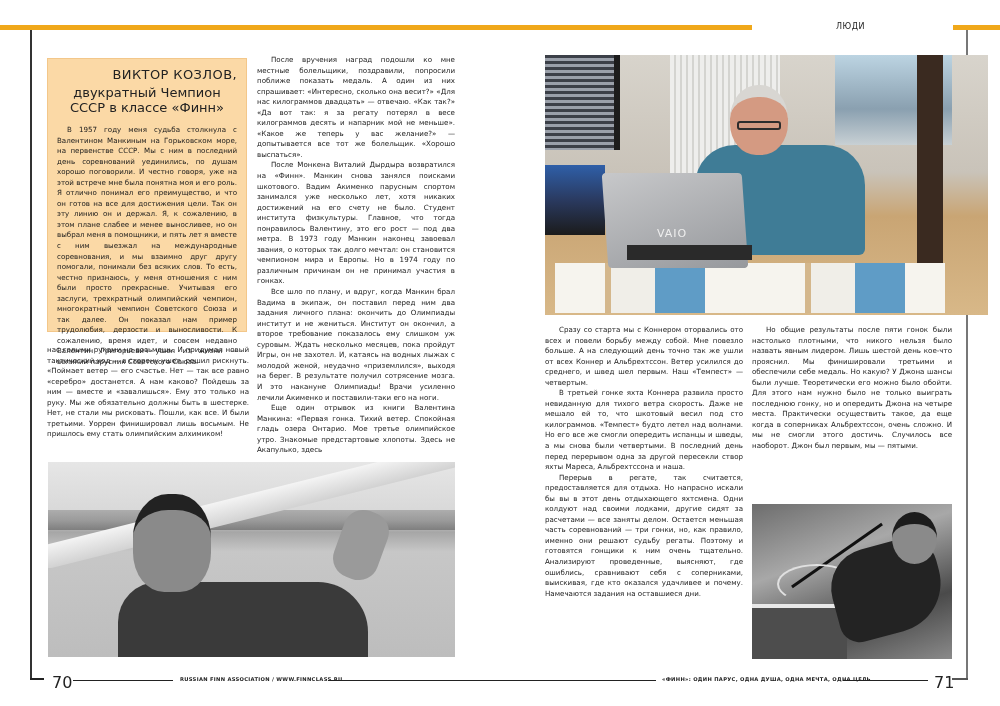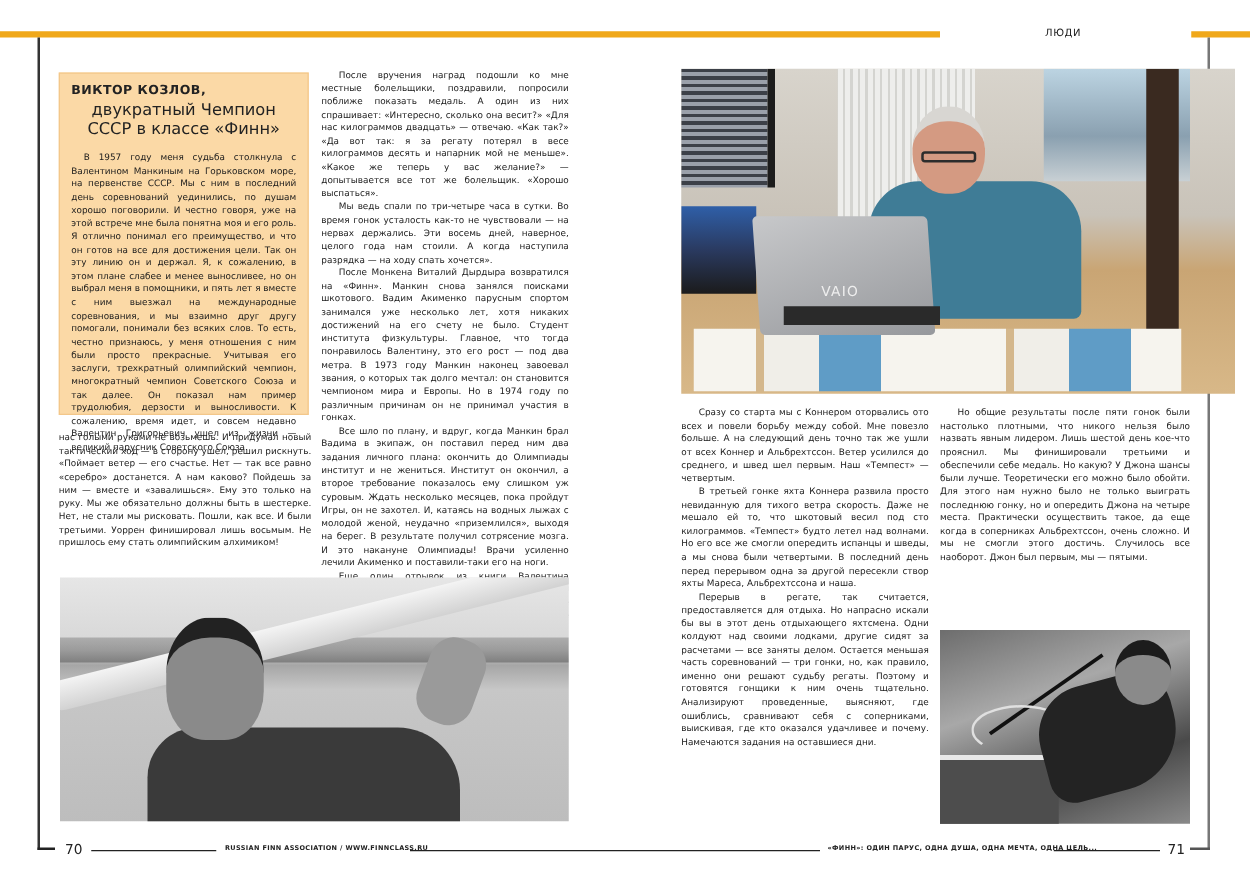--- a/index.html
+++ b/index.html
@@ -10,21 +10,21 @@
   .section-label { position: absolute; top: 22px; left: 836px; font-size: 8px; letter-spacing: 0.5px; color: #222; }
 
   .frame-line-v { position: absolute; width: 2px; background: #333; }
   .frame-line-h { position: absolute; height: 2px; background: #222; }
 
   .text-col { position: absolute; font-size: 7.1px; line-height: 10.55px; text-align: justify; color: #1a1a1a; }
   .text-col p { text-indent: 14px; }
   .text-col p.noindent { text-indent: 0; }
 
   .sidebar-box { position: absolute; left: 47px; top: 58px; width: 200px; height: 274px; background: #fbd9a6; border: 1px solid #f3c78a; padding: 8px 9px; }
-  .sidebar-name { text-align: left; font-size: 10px; font-weight: bold; letter-spacing: 0.4px; color: #222; }
+  .sidebar-name { text-align: right; font-size: 13px; font-weight: normal; letter-spacing: 0.4px; color: #222; }
   .sidebar-title { text-align: center; font-size: 13px; color: #222; margin-top: 3px; margin-bottom: 10px; }
   .sidebar-body { font-size: 7.1px; line-height: 10.55px; text-align: justify; text-indent: 10px; color: #1a1a1a; }
 
   .photo { position: absolute; overflow: hidden; }
   .photo-desk { left: 545px; top: 55px; width: 443px; height: 260px;
     background: linear-gradient(180deg, #d8d4cc 0%, #c9c3b9 45%, #c9a574 62%, #d8b888 100%); }
   .photo-desk .window { position: absolute; left: 0; top: 0; width: 75px; height: 95px;
     background: repeating-linear-gradient(180deg, #3c4048 0 3px, #9aa0aa 3px 6px); border-right: 6px solid #1c1c1c; }
   .photo-desk .blinds { position: absolute; left: 125px; top: 0; width: 110px; height: 120px;
     background: repeating-linear-gradient(90deg, #eeeeec 0 4px, #d4d4d0 4px 6px); }
@@ -52,21 +52,21 @@
   .photo-kozlov .hand { position: absolute; left: 290px; top: 48px; width: 46px; height: 70px; background: #9a9a9a; border-radius: 20px; transform: rotate(20deg); }
 
   .photo-sailor { left: 752px; top: 504px; width: 200px; height: 155px;
     background: linear-gradient(160deg, #6d6d6d 0%, #a8a8a8 35%, #4a4a4a 70%, #8a8a8a 100%); }
   .photo-sailor .hull { position: absolute; left: 0; top: 100px; width: 95px; height: 60px; background: #4d4d4d; border-top: 4px solid #e8e8e8; }
   .photo-sailor .man { position: absolute; left: 80px; top: 40px; width: 110px; height: 90px; background: #232323; border-radius: 40px 30px 50px 20px; transform: rotate(-15deg); }
   .photo-sailor .head { position: absolute; left: 140px; top: 8px; width: 45px; height: 52px; background: #8a8a8a; border-radius: 50%; border-top: 12px solid #1c1c1c; }
   .photo-sailor .rope { position: absolute; left: 25px; top: 60px; width: 80px; height: 40px; border: 2px solid #e0e0e0; border-radius: 50%; border-bottom-color: transparent; }
   .photo-sailor .tiller { position: absolute; left: 30px; top: 50px; width: 110px; height: 3px; background: #111; transform: rotate(-35deg); }
 
-  .footer-num { position: absolute; top: 673px; font-size: 11px; color: #222; font-family: "DejaVu Sans", sans-serif; }
+  .footer-num { position: absolute; top: 673px; font-size: 16px; color: #222; font-family: "DejaVu Sans", sans-serif; }
   .footer-text { position: absolute; top: 676px; font-size: 5.2px; font-weight: bold; letter-spacing: 0.3px; color: #222; white-space: nowrap; }
 </style>
 </head>
 <body>
 
 <div class="accent-bar" style="left:0; top:25px; width:752px;"></div>
 <div class="accent-bar" style="left:953px; top:25px; width:47px;"></div>
 <div class="section-label">ЛЮДИ</div>
 
 <div class="frame-line-v" style="left:30px; top:30px; height:650px;"></div>
@@ -79,21 +79,20 @@
   <div class="sidebar-title">двукратный Чемпион СССР в классе «Финн»</div>
   <div class="sidebar-body">В 1957 году меня судьба столкнула с Валентином Манкиным на Горьковском море, на первенстве СССР. Мы с ним в последний день соревнований уединились, по душам хорошо поговорили. И честно говоря, уже на этой встрече мне была понятна моя и его роль. Я отлично понимал его преимущество, и что он готов на все для достижения цели. Так он эту линию он и держал. Я, к сожалению, в этом плане слабее и менее выносливее, но он выбрал меня в помощники, и пять лет я вместе с ним выезжал на международные соревнования, и мы взаимно друг другу помогали, понимали без всяких слов. То есть, честно признаюсь, у меня отношения с ним были просто прекрасные. Учитывая его заслуги, трехкратный олимпийский чемпион, многократный чемпион Советского Союза и так далее. Он показал нам пример трудолюбия, дерзости и выносливости. К сожалению, время идет, и совсем недавно Валентин Григорьевич ушел из жизни — великий парусник Советского Союза.</div>
 </div>
 
 <div class="text-col" style="left:47px; top:345px; width:202px;">
   <p class="noindent">нас голыми руками не возьмешь. И придумал новый тактический ход — в сторону ушел, решил рискнуть. «Поймает ветер — его счастье. Нет — так все равно «серебро» достанется. А нам каково? Пойдешь за ним — вместе и «завалишься». Ему это только на руку. Мы же обязательно должны быть в шестерке. Нет, не стали мы рисковать. Пошли, как все. И были третьими. Уоррен финишировал лишь восьмым. Не пришлось ему стать олимпийским алхимиком!</p>
 </div>
 
 <div class="text-col" style="left:257px; top:55px; width:198px;">
   <p>После вручения наград подошли ко мне местные болельщики, поздравили, попросили поближе показать медаль. А один из них спрашивает: «Интересно, сколько она весит?» «Для нас килограммов двадцать» — отвечаю. «Как так?» «Да вот так: я за регату потерял в весе килограммов десять и напарник мой не меньше». «Какое же теперь у вас желание?» — допытывается все тот же болельщик. «Хорошо выспаться».</p>
-  <p>Мы ведь спали по три-четыре часа в сутки. Во время гонок усталость как-то не чувствовали — на нервах держались. Эти восемь дней, наверное, целого года нам стоили. А когда наступила разрядка — на ходу спать хочется».</p>
   <p>После Монкена Виталий Дырдыра возвратился на «Финн». Манкин снова занялся поисками шкотового. Вадим Акименко парусным спортом занимался уже несколько лет, хотя никаких достижений на его счету не было. Студент института физкультуры. Главное, что тогда понравилось Валентину, это его рост — под два метра. В 1973 году Манкин наконец завоевал звания, о которых так долго мечтал: он становится чемпионом мира и Европы. Но в 1974 году по различным причинам он не принимал участия в гонках.</p>
   <p>Все шло по плану, и вдруг, когда Манкин брал Вадима в экипаж, он поставил перед ним два задания личного плана: окончить до Олимпиады институт и не жениться. Институт он окончил, а второе требование показалось ему слишком уж суровым. Ждать несколько месяцев, пока пройдут Игры, он не захотел. И, катаясь на водных лыжах с молодой женой, неудачно «приземлился», выходя на берег. В результате получил сотрясение мозга. И это накануне Олимпиады! Врачи усиленно лечили Акименко и поставили-таки его на ноги.</p>
   <p>Еще один отрывок из книги Валентина Манкина: «Первая гонка. Тихий ветер. Спокойная гладь озера Онтарио. Мое третье олимпийское утро. Знакомые предстартовые хлопоты. Здесь не Акапулько, здесь</p>
 </div>
 
 <div class="photo photo-desk">
   <div class="window"></div>
   <div class="blinds"></div>
   <div class="harbor"></div>
   <div class="pillar"></div>

